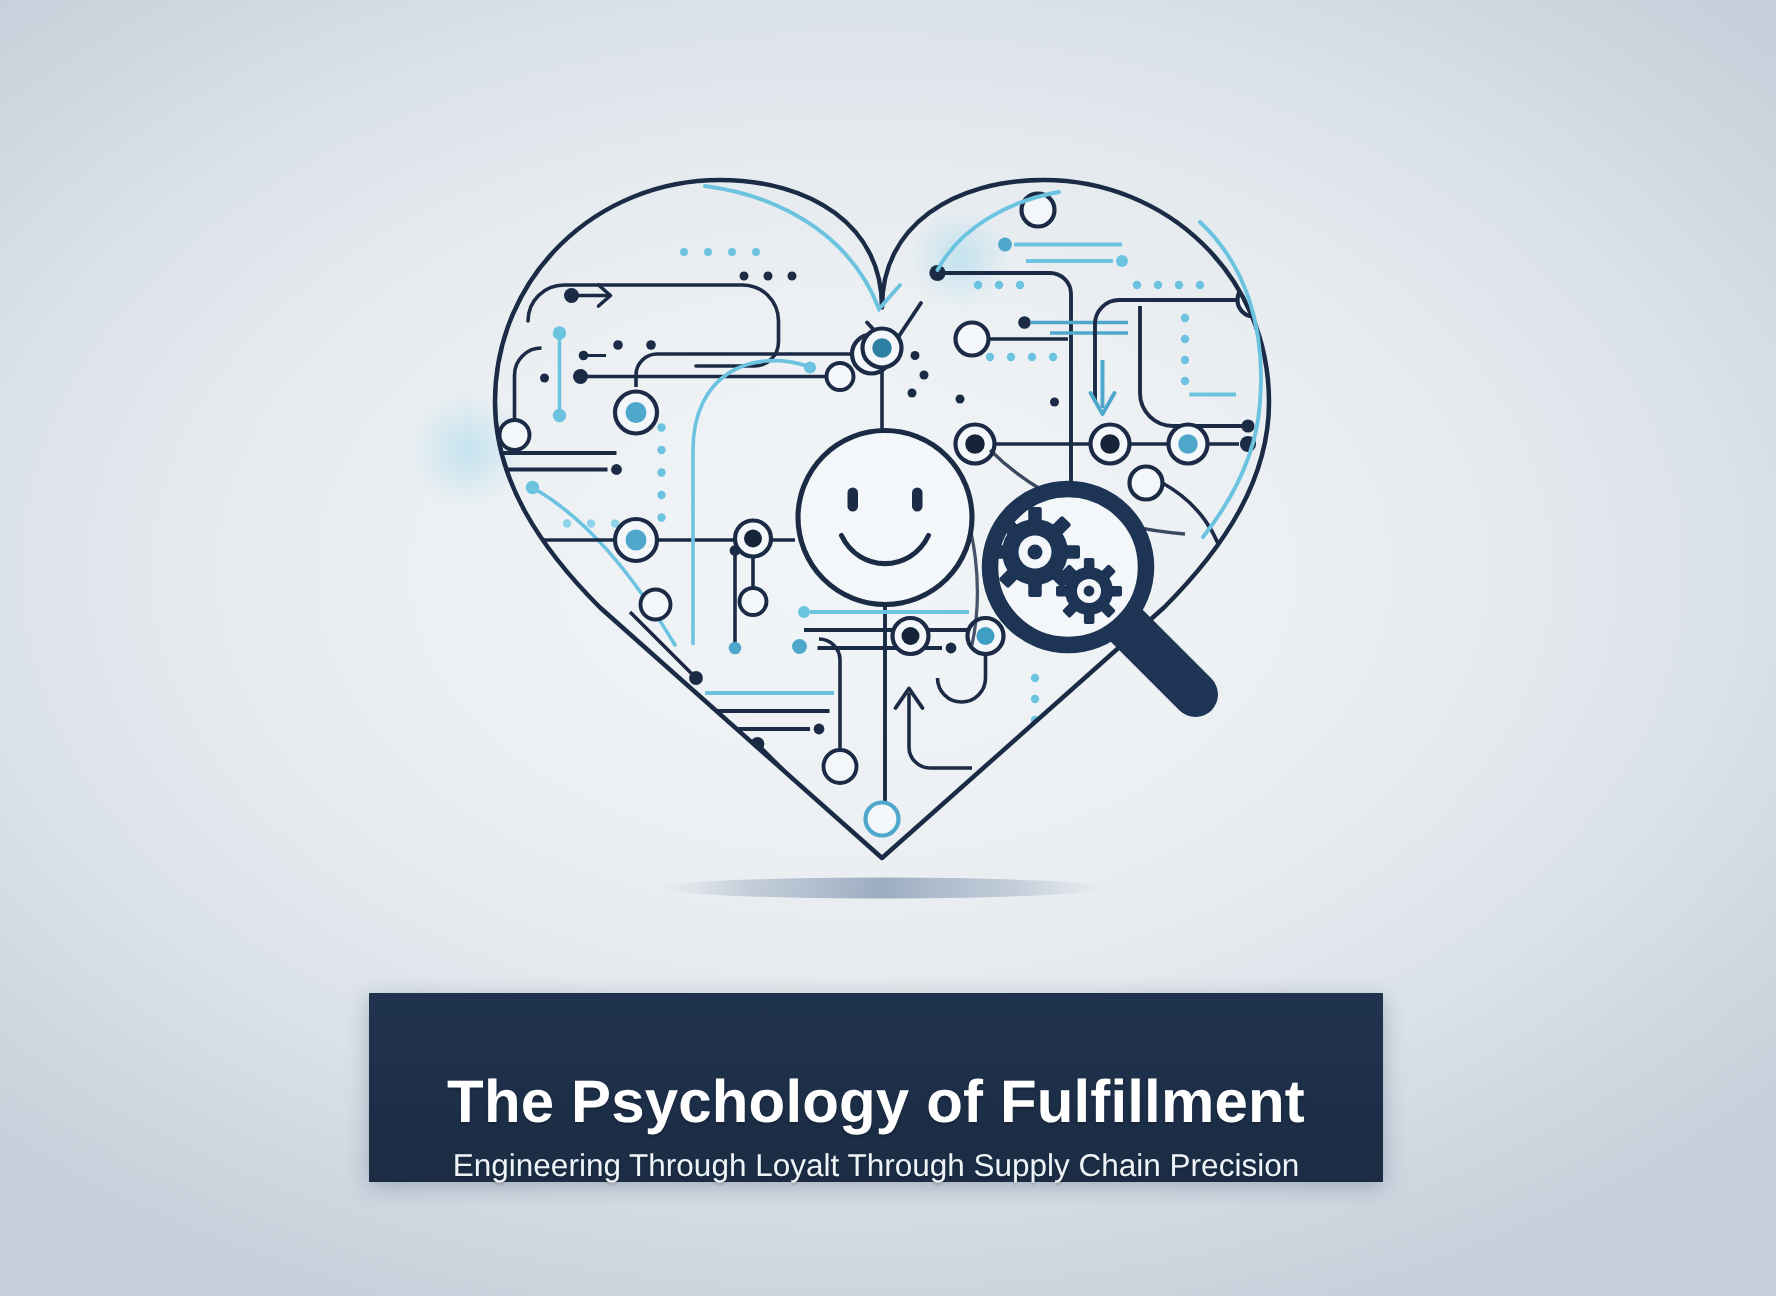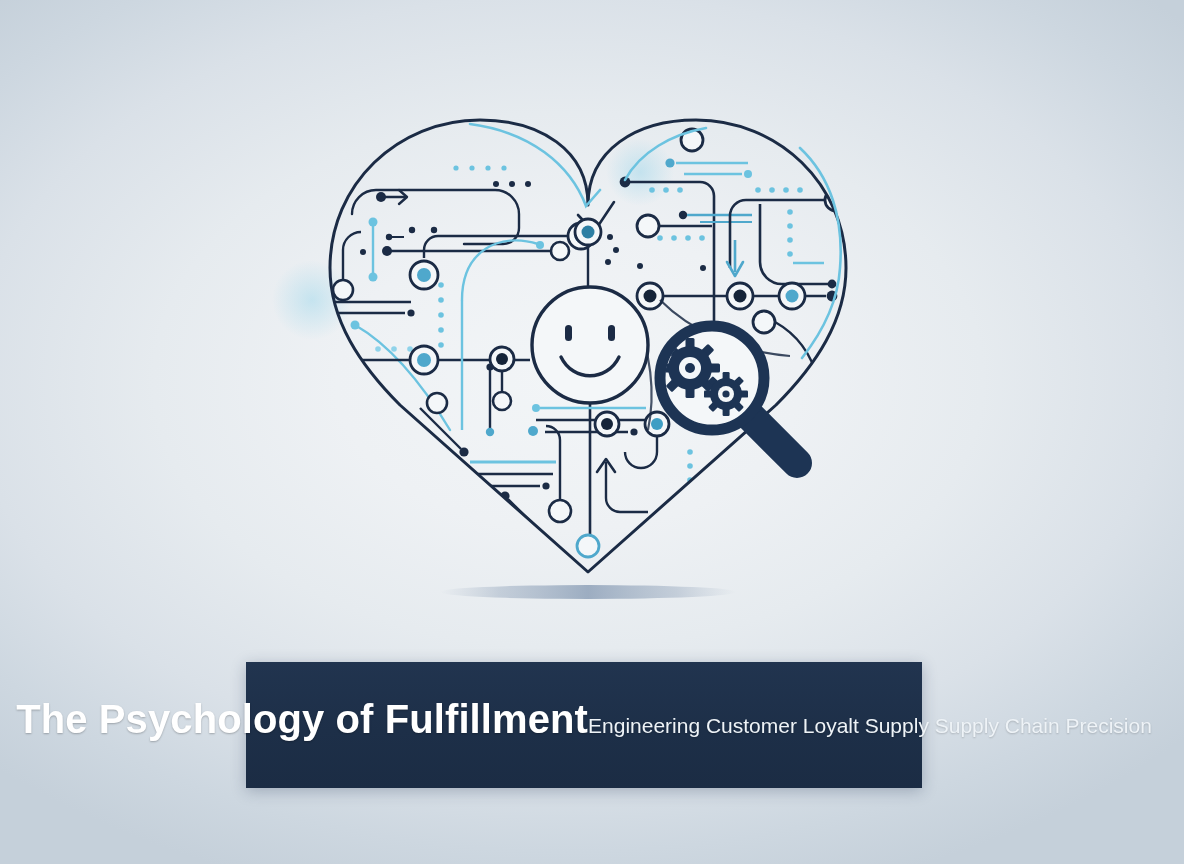--- a/index.html
+++ b/index.html
@@ -32,22 +32,23 @@
   }
   #banner {
     position: absolute;
     left: 246px;
     top: 662px;
     width: 676px;
     height: 126px;
     background: linear-gradient(180deg, #21344f 0%, #1d2f48 55%, #1b2c44 100%);
     box-shadow: 0 3px 14px rgba(30,48,80,0.28);
     display: flex;
+    flex-direction: column;
     align-items: center;
-    justify-content: center;
+    justify-content: flex-end;
   }
   #banner-title {
     color: #ffffff;
     font-size: 40px;
     font-weight: bold;
     letter-spacing: 0.1px;
     line-height: 1;
     margin: 0 0 12px 0;
     text-shadow: 0 1px 2px rgba(0,0,0,0.25);
     white-space: nowrap;
@@ -393,16 +394,16 @@
         </g>
       </g>
 
       <circle cx="712" cy="378" r="52" fill="none" stroke="#1d3454" stroke-width="11"></circle>
     </g>
 
   </svg>
 
   <div id="banner">
     <div id="banner-title">The Psychology of Fulfillment</div>
-    <div id="banner-subtitle">Engineering Customer Loyalt Supply Supply Chain Precision</div>
+    <div id="banner-subtitle">Engineering Through Loyalt Through Supply Chain Precision</div>
   </div>
 
 </div>
 
 </body></html>

